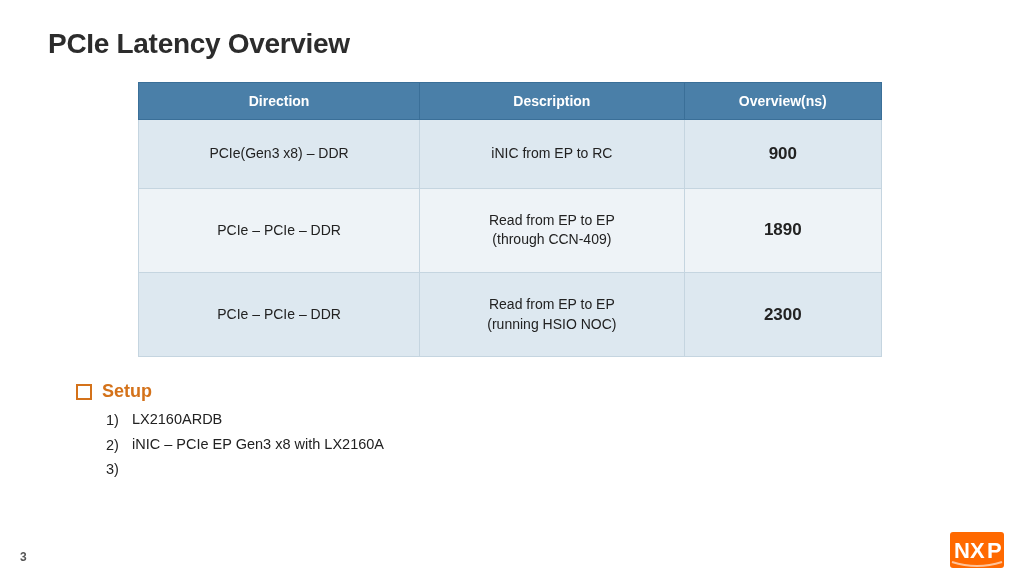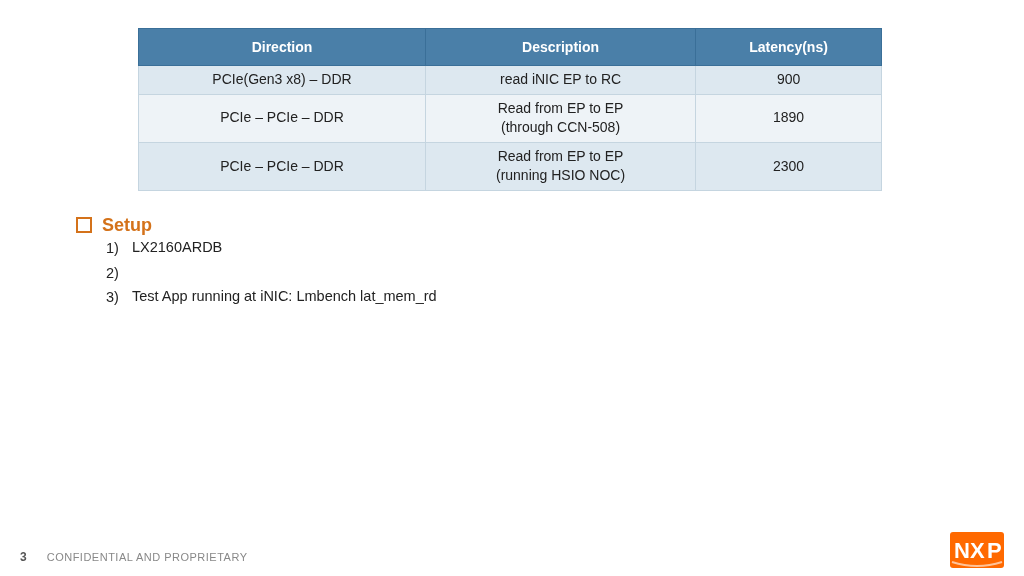--- a/index.html
+++ b/index.html
@@ -54,41 +54,42 @@
 
     tbody tr:nth-child(odd) {
       background-color: #dde8f0;
     }
 
     tbody tr:nth-child(even) {
       background-color: #eef3f7;
     }
 
     tbody tr td {
-      padding: 4px 16px;
+      padding: 22px 16px;
       text-align: center;
       border: 1px solid #c5d5e0;
       font-size: 14px;
       line-height: 1.4;
     }
 
     tbody tr td.latency-val {
-      font-weight: 400;
-      font-size: 14px;
+      font-weight: 700;
+      font-size: 17px;
     }
 
     
     .setup-section {
       margin-left: 28px;
       margin-top: 4px;
     }
 
     .setup-header {
       display: flex;
       align-items: center;
+      margin-bottom: 6px;
     }
 
     .setup-checkbox {
       width: 16px;
       height: 16px;
       border: 2px solid #d4721a;
       background: white;
       display: inline-block;
       margin-right: 10px;
       flex-shrink: 0;
@@ -159,45 +160,46 @@
     .nxp-logo svg {
       width: 54px;
       height: 36px;
     }
   </style>
 </head>
 <body>
 
 <div class="slide">
 
+  <h1 class="page-title">PCIe Latency Overview</h1>
 
   <div class="table-wrapper">
     <table>
       <thead>
         <tr>
           <th>Direction</th>
           <th>Description</th>
-          <th>Latency(ns)</th>
+          <th>Overview(ns)</th>
         </tr>
       </thead>
       <tbody>
 
         <tr>
           <td>PCIe(Gen3 x8) – DDR</td>
           <td>
-            <span>read iNIC EP to RC</span>
+            <span>iNIC from EP to RC</span>
           </td>
           <td class="latency-val">900</td>
         </tr>
 
         <tr>
           <td>PCIe – PCIe – DDR</td>
           <td>
             <span>Read from EP to EP</span><br>
-            <span>(through CCN-508)</span>
+            <span>(through CCN-409)</span>
           </td>
           <td class="latency-val">1890</td>
         </tr>
 
         <tr>
           <td>PCIe – PCIe – DDR</td>
           <td>
             <span>Read from EP to EP</span><br>
             <span>(running HSIO NOC)</span>
           </td>
@@ -212,31 +214,30 @@
       <div class="setup-checkbox"></div>
       <span class="setup-title">Setup</span>
     </div>
     <ul class="setup-list">
       <li>
         <span class="list-num">1)</span>
         <span class="list-text">LX2160ARDB</span>
       </li>
       <li>
         <span class="list-num">2)</span>
+        <span class="list-text">iNIC – PCIe EP Gen3 x8 with LX2160A</span>
       </li>
       <li>
         <span class="list-num">3)</span>
-        <span class="list-text">Test App running at iNIC: Lmbench lat_mem_rd</span>
       </li>
     </ul>
   </div>
 
   <div class="footer">
     <span class="footer-page">3</span>
-    <span class="footer-text">CONFIDENTIAL AND PROPRIETARY</span>
   </div>
 
   <div class="nxp-logo">
     <svg viewBox="0 0 54 36" xmlns="http://www.w3.org/2000/svg">
 
       <rect x="0" y="0" width="54" height="36" rx="3" fill="#FF6900"></rect>
 
       <text x="4" y="26" font-family="Arial, sans-serif" font-size="22" font-weight="900" fill="white">N</text>
 
       <text x="20" y="26" font-family="Arial, sans-serif" font-size="22" font-weight="900" fill="white">X</text>

